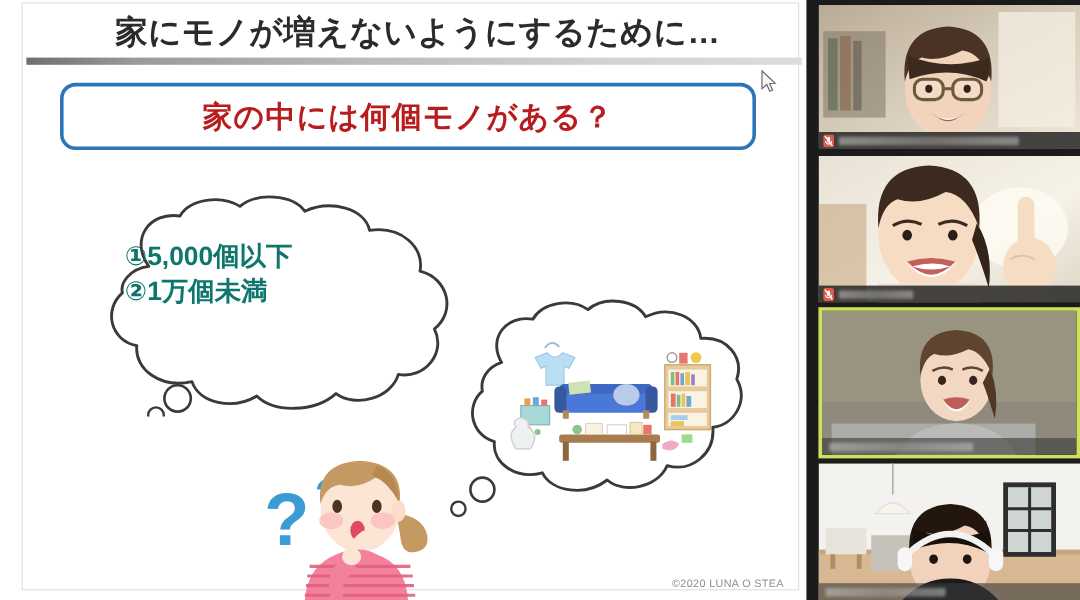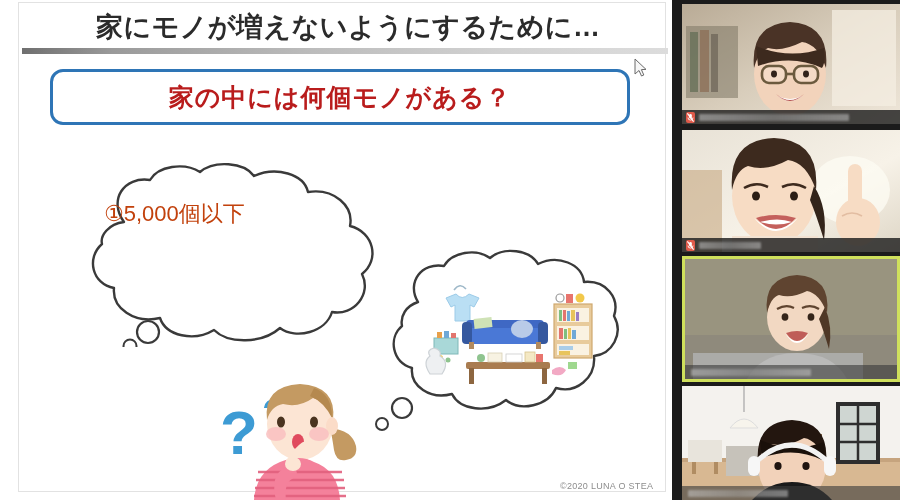--- a/index.html
+++ b/index.html
@@ -22,21 +22,21 @@
   .q-box{position:absolute;left:50px;top:69px;width:580px;height:56px;
          border:3px solid #2e75b6;border-radius:13px;background:#fff;box-sizing:border-box;}
   .q-text{position:absolute;left:0;top:0;width:100%;height:100%;
           display:flex;align-items:center;justify-content:center;
           font-size:25px;font-weight:bold;color:#b91c1c;letter-spacing:1px;white-space:nowrap;}
 
   
   .cloud-opts{position:absolute;left:62px;top:162px;width:330px;height:185px;}
   .cloud-opts svg{position:absolute;left:0;top:0;}
   .opts{position:absolute;left:42px;top:38px;width:250px;}
-  .opt{font-size:22px;font-weight:normal;color:#c2410c;line-height:1.30;white-space:nowrap;}
+  .opt{font-size:22px;font-weight:bold;color:#0f766e;line-height:1.30;white-space:nowrap;}
 
   
   .cloud-room{position:absolute;left:368px;top:246px;width:255px;height:190px;}
   .cloud-room svg{position:absolute;left:0;top:0;}
 
   
   .character{position:absolute;left:218px;top:372px;width:170px;height:128px;}
   .character svg{position:absolute;left:0;top:0;}
   .qmarks{position:absolute;left:218px;top:378px;width:110px;height:110px;}
 
@@ -92,20 +92,21 @@
                  C200 182 166 182 152 168
                  C132 180 104 174 98 156
                  C72 162 50 146 52 126
                  C30 122 24 96 40 82
                  C38 74 46 62 62 60 Z" fill="#ffffff" stroke="#3a3a3a" stroke-width="2.4" stroke-linejoin="round"></path>
         <circle cx="86" cy="170" r="11" fill="#fff" stroke="#3a3a3a" stroke-width="2.2"></circle>
         <circle cx="68" cy="184" r="6.5" fill="#fff" stroke="#3a3a3a" stroke-width="2"></circle>
       </svg>
       <div class="opts">
         <div class="opt">①5,000個以下</div>
+        <div class="opt">②1万個未満</div>
       </div>
     </div>
 
     <div class="cloud-room">
       <svg width="255" height="190" viewBox="0 0 255 190">
         <path d="M50 56
                  C38 36 54 16 76 20
                  C84 6 108 2 122 12
                  C136 0 162 4 170 18
                  C190 8 214 18 216 36

